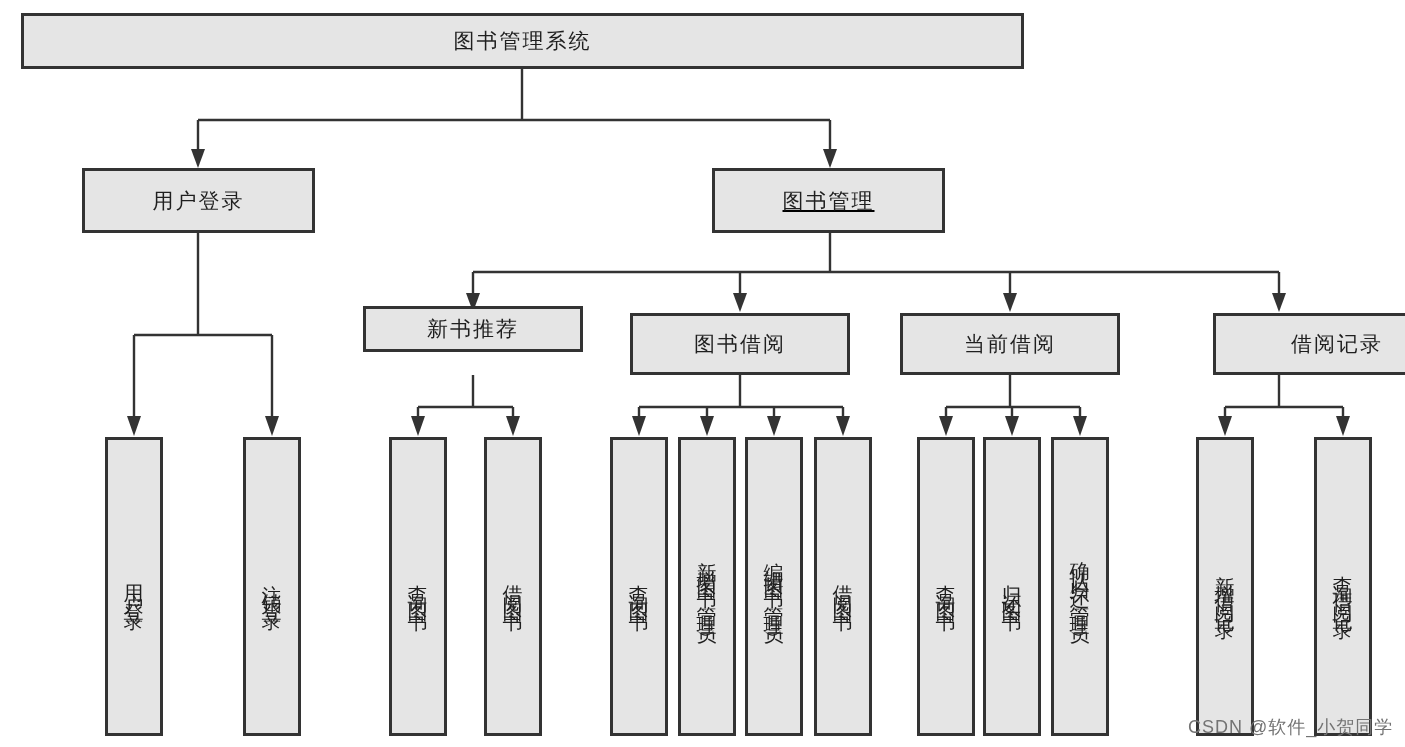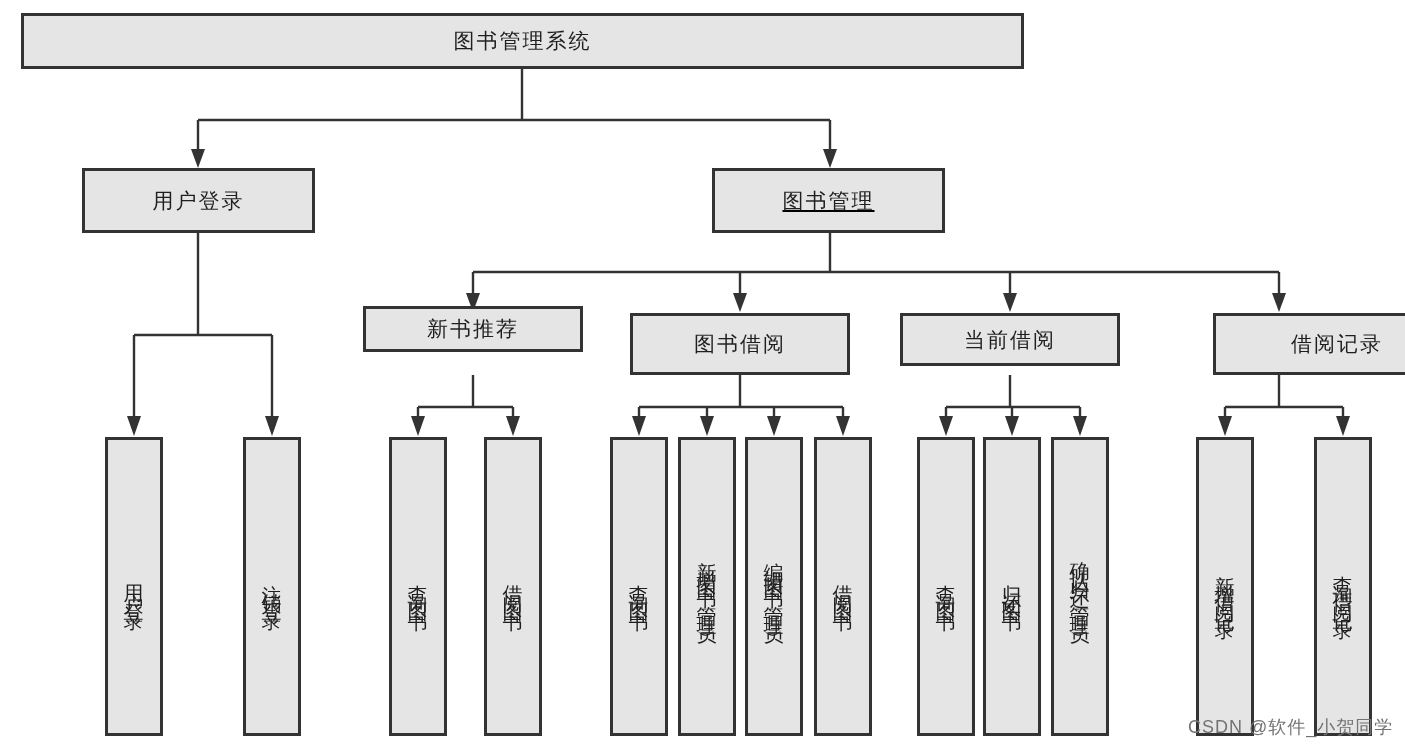--- a/index.html
+++ b/index.html
@@ -116,21 +116,21 @@
   <div class="node" style="left:712px; top:168px; width:233px; height:65px;text-decoration:underline;">
     <span class="hlabel">图书管理</span>
   </div>
 
   <div class="node" style="left:363px; top:306px; width:220px; height:46px;">
     <span class="hlabel">新书推荐</span>
   </div>
   <div class="node" style="left:630px; top:313px; width:220px; height:62px;">
     <span class="hlabel">图书借阅</span>
   </div>
-  <div class="node" style="left:900px; top:313px; width:220px; height:53px;">
+  <div class="node" style="left:900px; top:313px; width:220px; height:62px;">
     <span class="hlabel">当前借阅</span>
   </div>
   <div class="node" style="left:1169px; top:313px; width:248px; height:62px;margin-left:44px;">
     <span class="hlabel">借阅记录</span>
   </div>
 
   <div class="node vnode" style="left:105px;">
     <span class="vlabel">用户登录</span>
   </div>
   <div class="node vnode" style="left:243px;">

